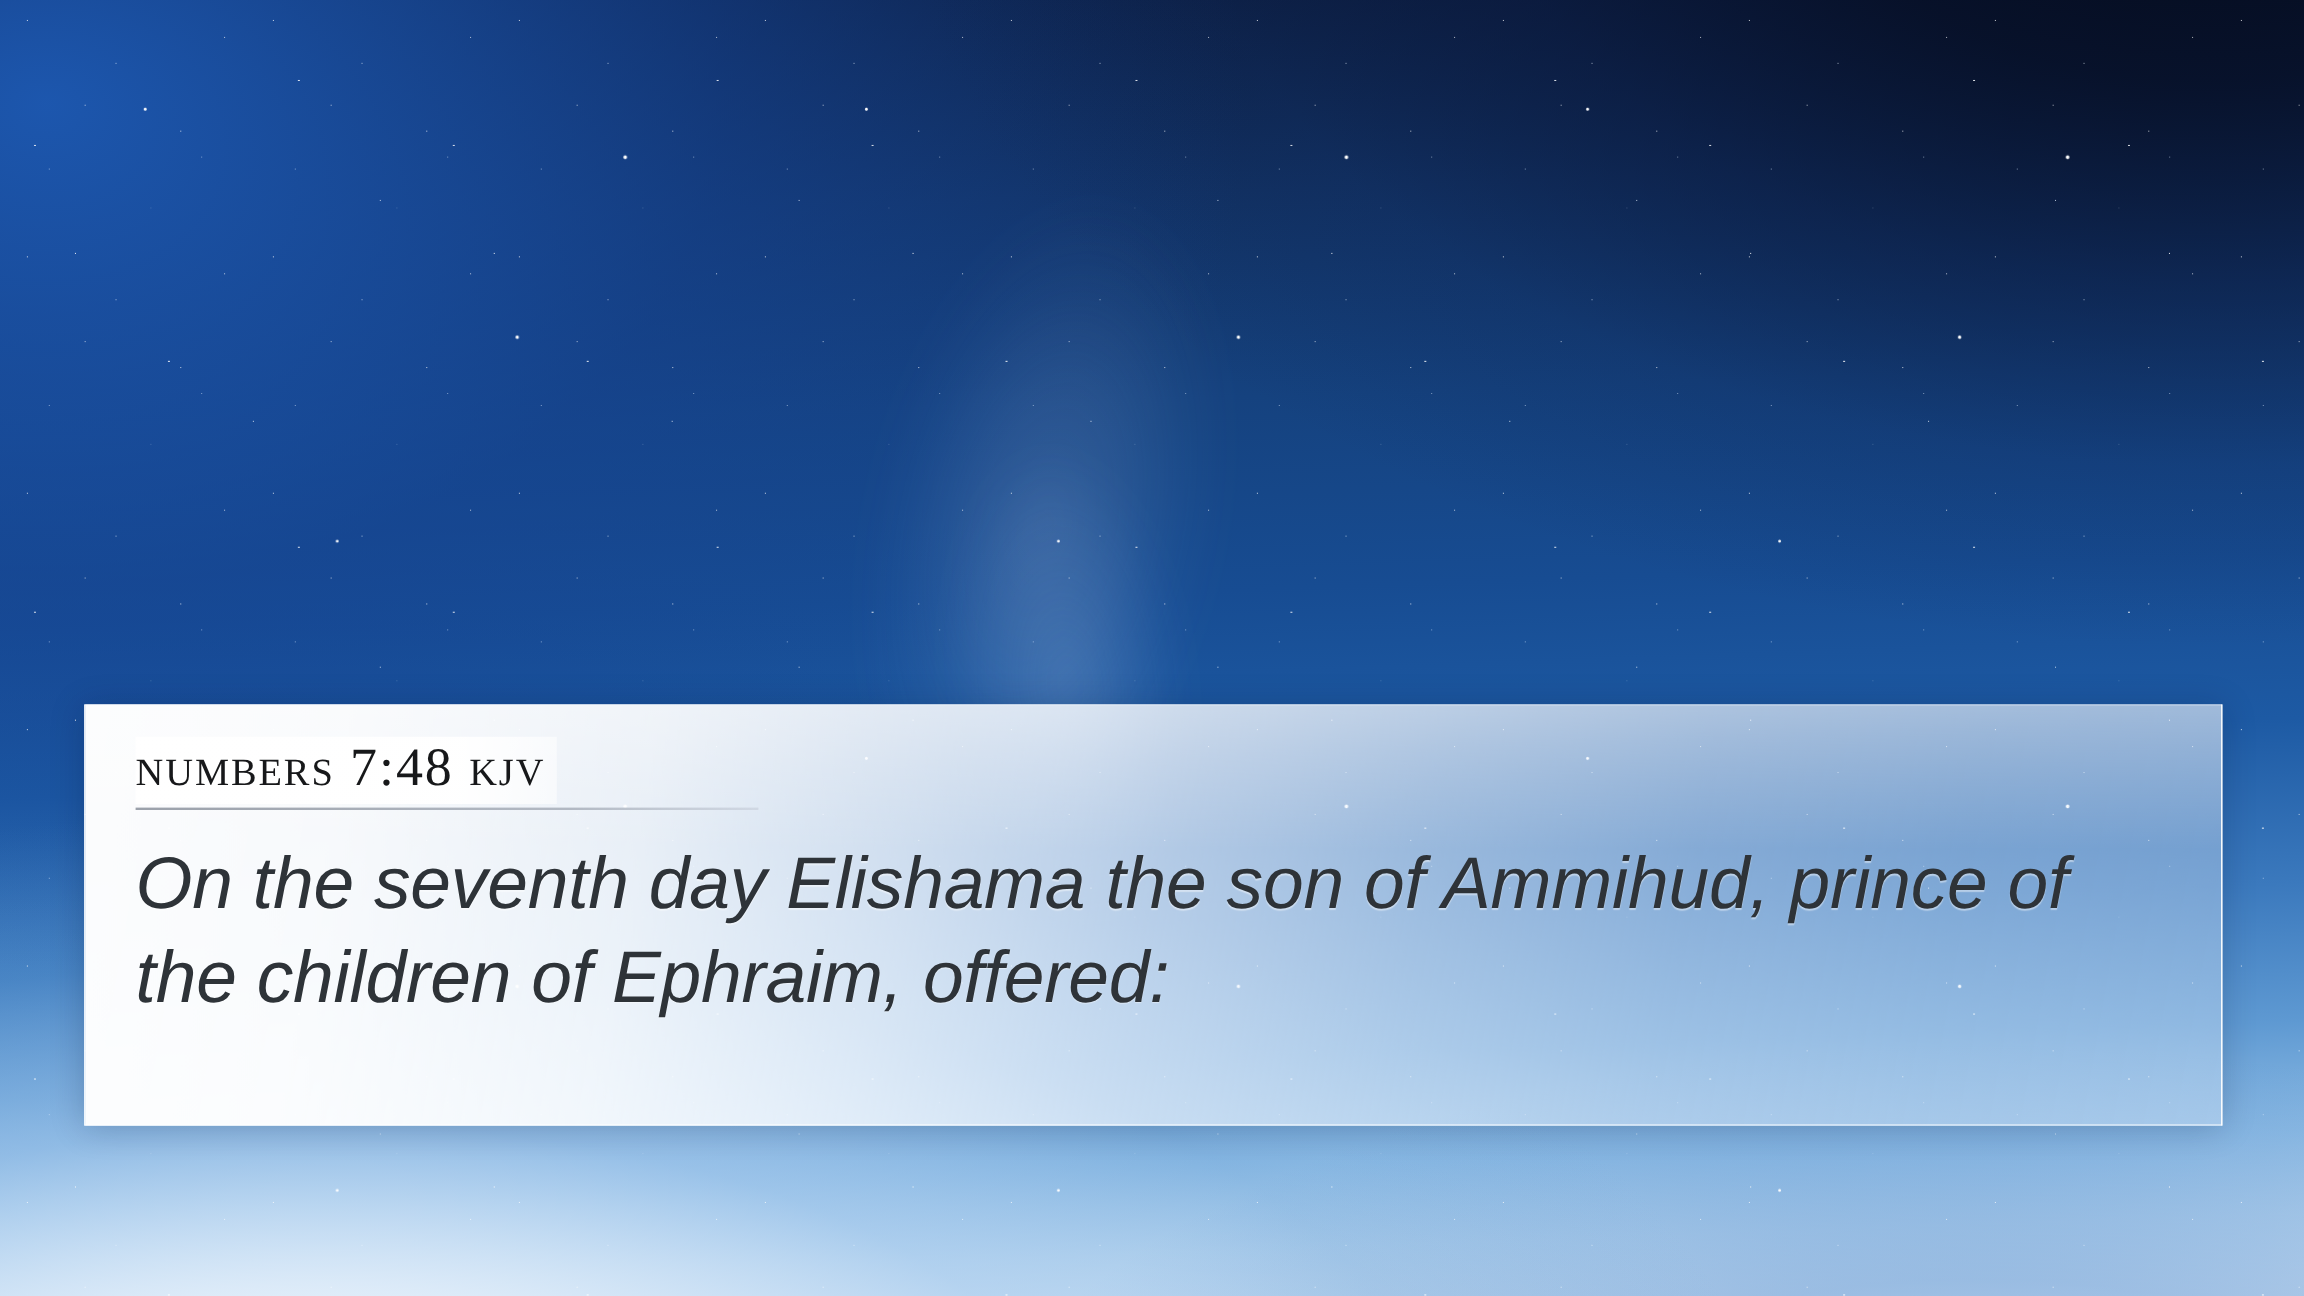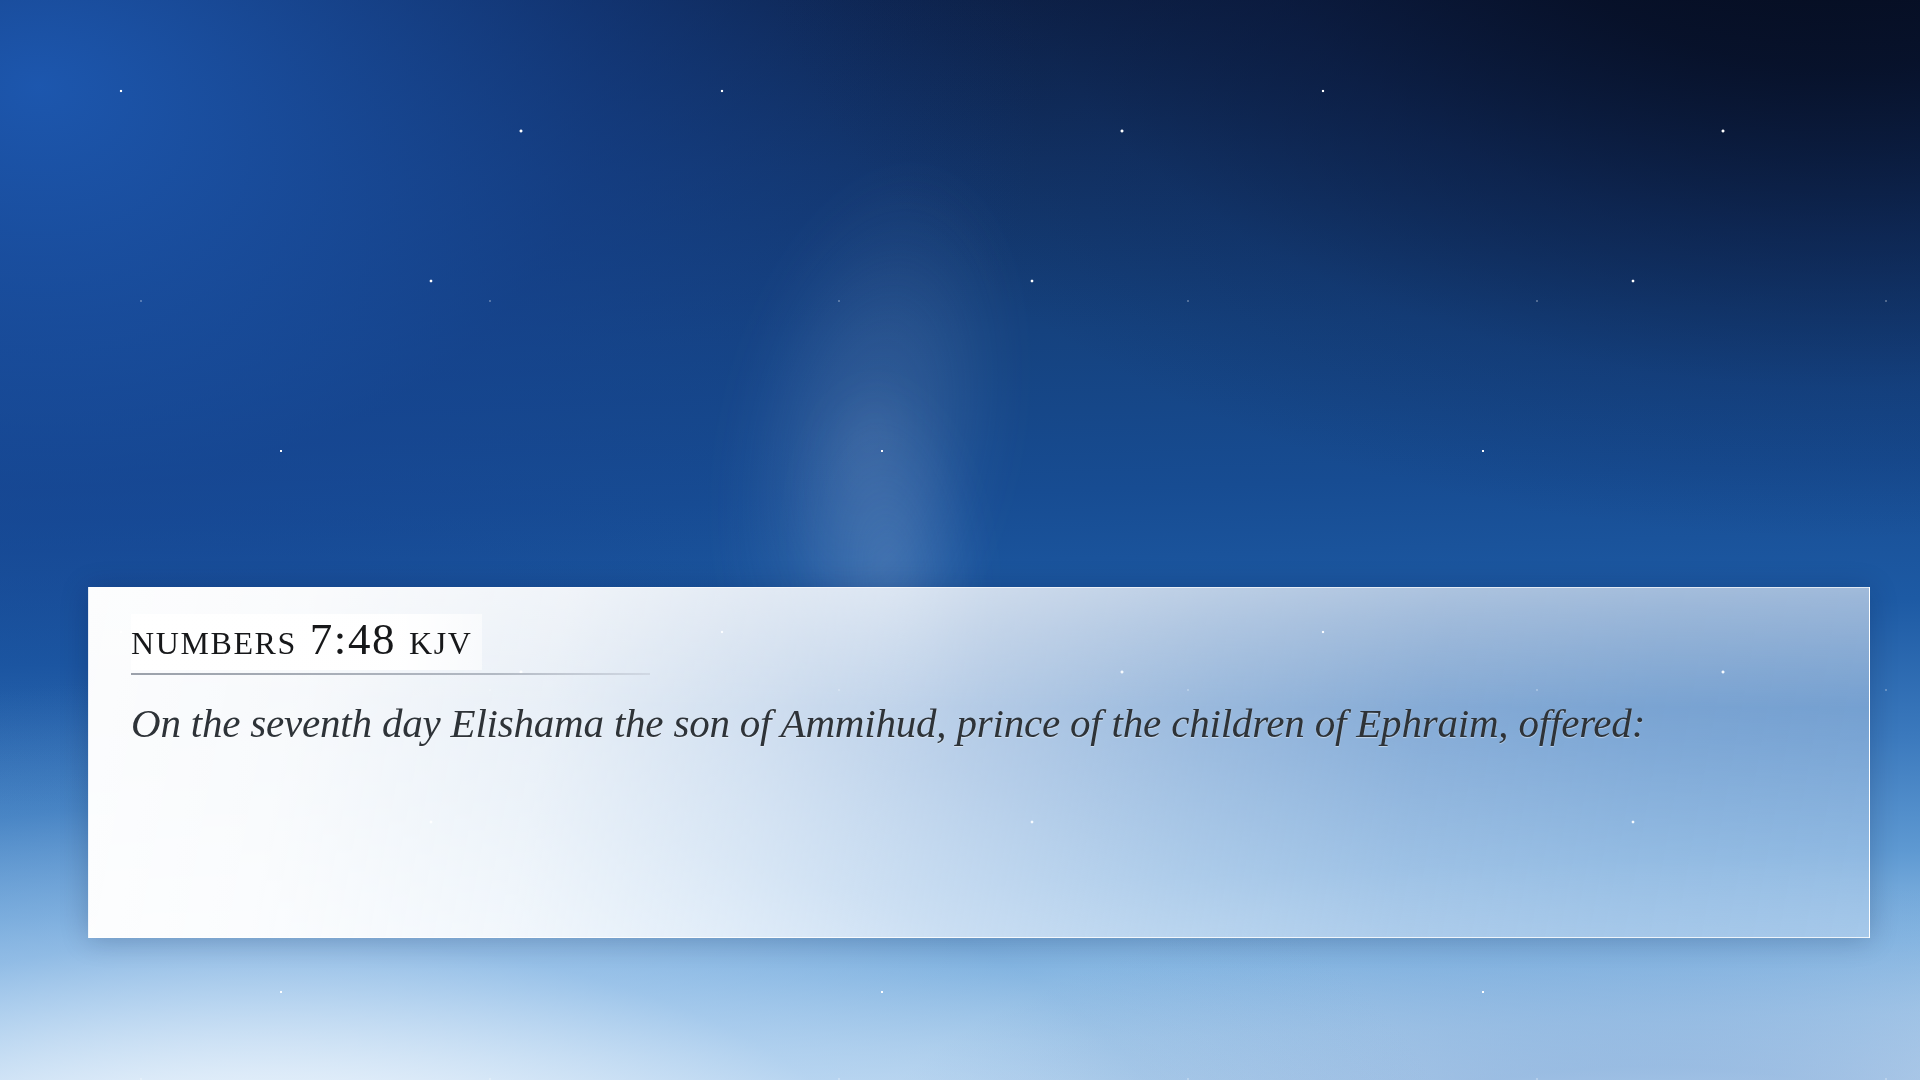--- a/index.html
+++ b/index.html
@@ -112,21 +112,21 @@
       radial-gradient(2.1px 2.1px at 121px 91px, rgba(255,255,255,1) 40%, rgba(255,255,255,0.35) 62%, transparent 78%),
       radial-gradient(2.4px 2.4px at 431px 281px, rgba(255,255,255,1) 40%, rgba(255,255,255,0.30) 62%, transparent 78%),
       radial-gradient(2px 2px at 281px 451px, rgba(255,255,255,0.98) 40%, rgba(255,255,255,0.28) 62%, transparent 78%),
       radial-gradient(2.6px 2.6px at 521px 131px, rgba(255,255,255,1) 40%, rgba(255,255,255,0.32) 62%, transparent 78%);
     background-size:601px 541px;
   }
 
   
   #verse-card {
     position:absolute;
-    left:88px; top:587px;
+    left:70px; top:587px;
     width:1782px; height:351px;
     border:1.5px solid rgba(255,255,255,0.80);
     background:linear-gradient(100deg,
         rgba(255,255,255,0.985) 0%,
         rgba(255,255,255,0.965) 12%,
         rgba(253,254,255,0.90)  26%,
         rgba(248,251,255,0.80)  38%,
         rgba(242,247,254,0.68)  50%,
         rgba(236,244,253,0.56)  62%,
         rgba(232,241,252,0.46)  74%,
@@ -176,24 +176,24 @@
     margin-top:3px;
     background:linear-gradient(90deg,
         rgba(150,156,166,0.95) 0%,
         rgba(168,175,186,0.85) 70%,
         rgba(195,202,214,0.55) 100%);
   }
 
   
   #verse-text {
     margin-top:22px;
-    font-family:Liberation Serif, serif;
+    font-family:Liberation Sans, sans-serif;
     font-style:italic;
     font-weight:300;
-    font-size:41px;
+    font-size:61px;
     line-height:1.29;
     letter-spacing:-0.2px;
     color:#2e3338;
     max-width:1700px;
     text-shadow:0 1px 1px rgba(255,255,255,0.45);
   }
 </style>
 </head>
 <body>
 

